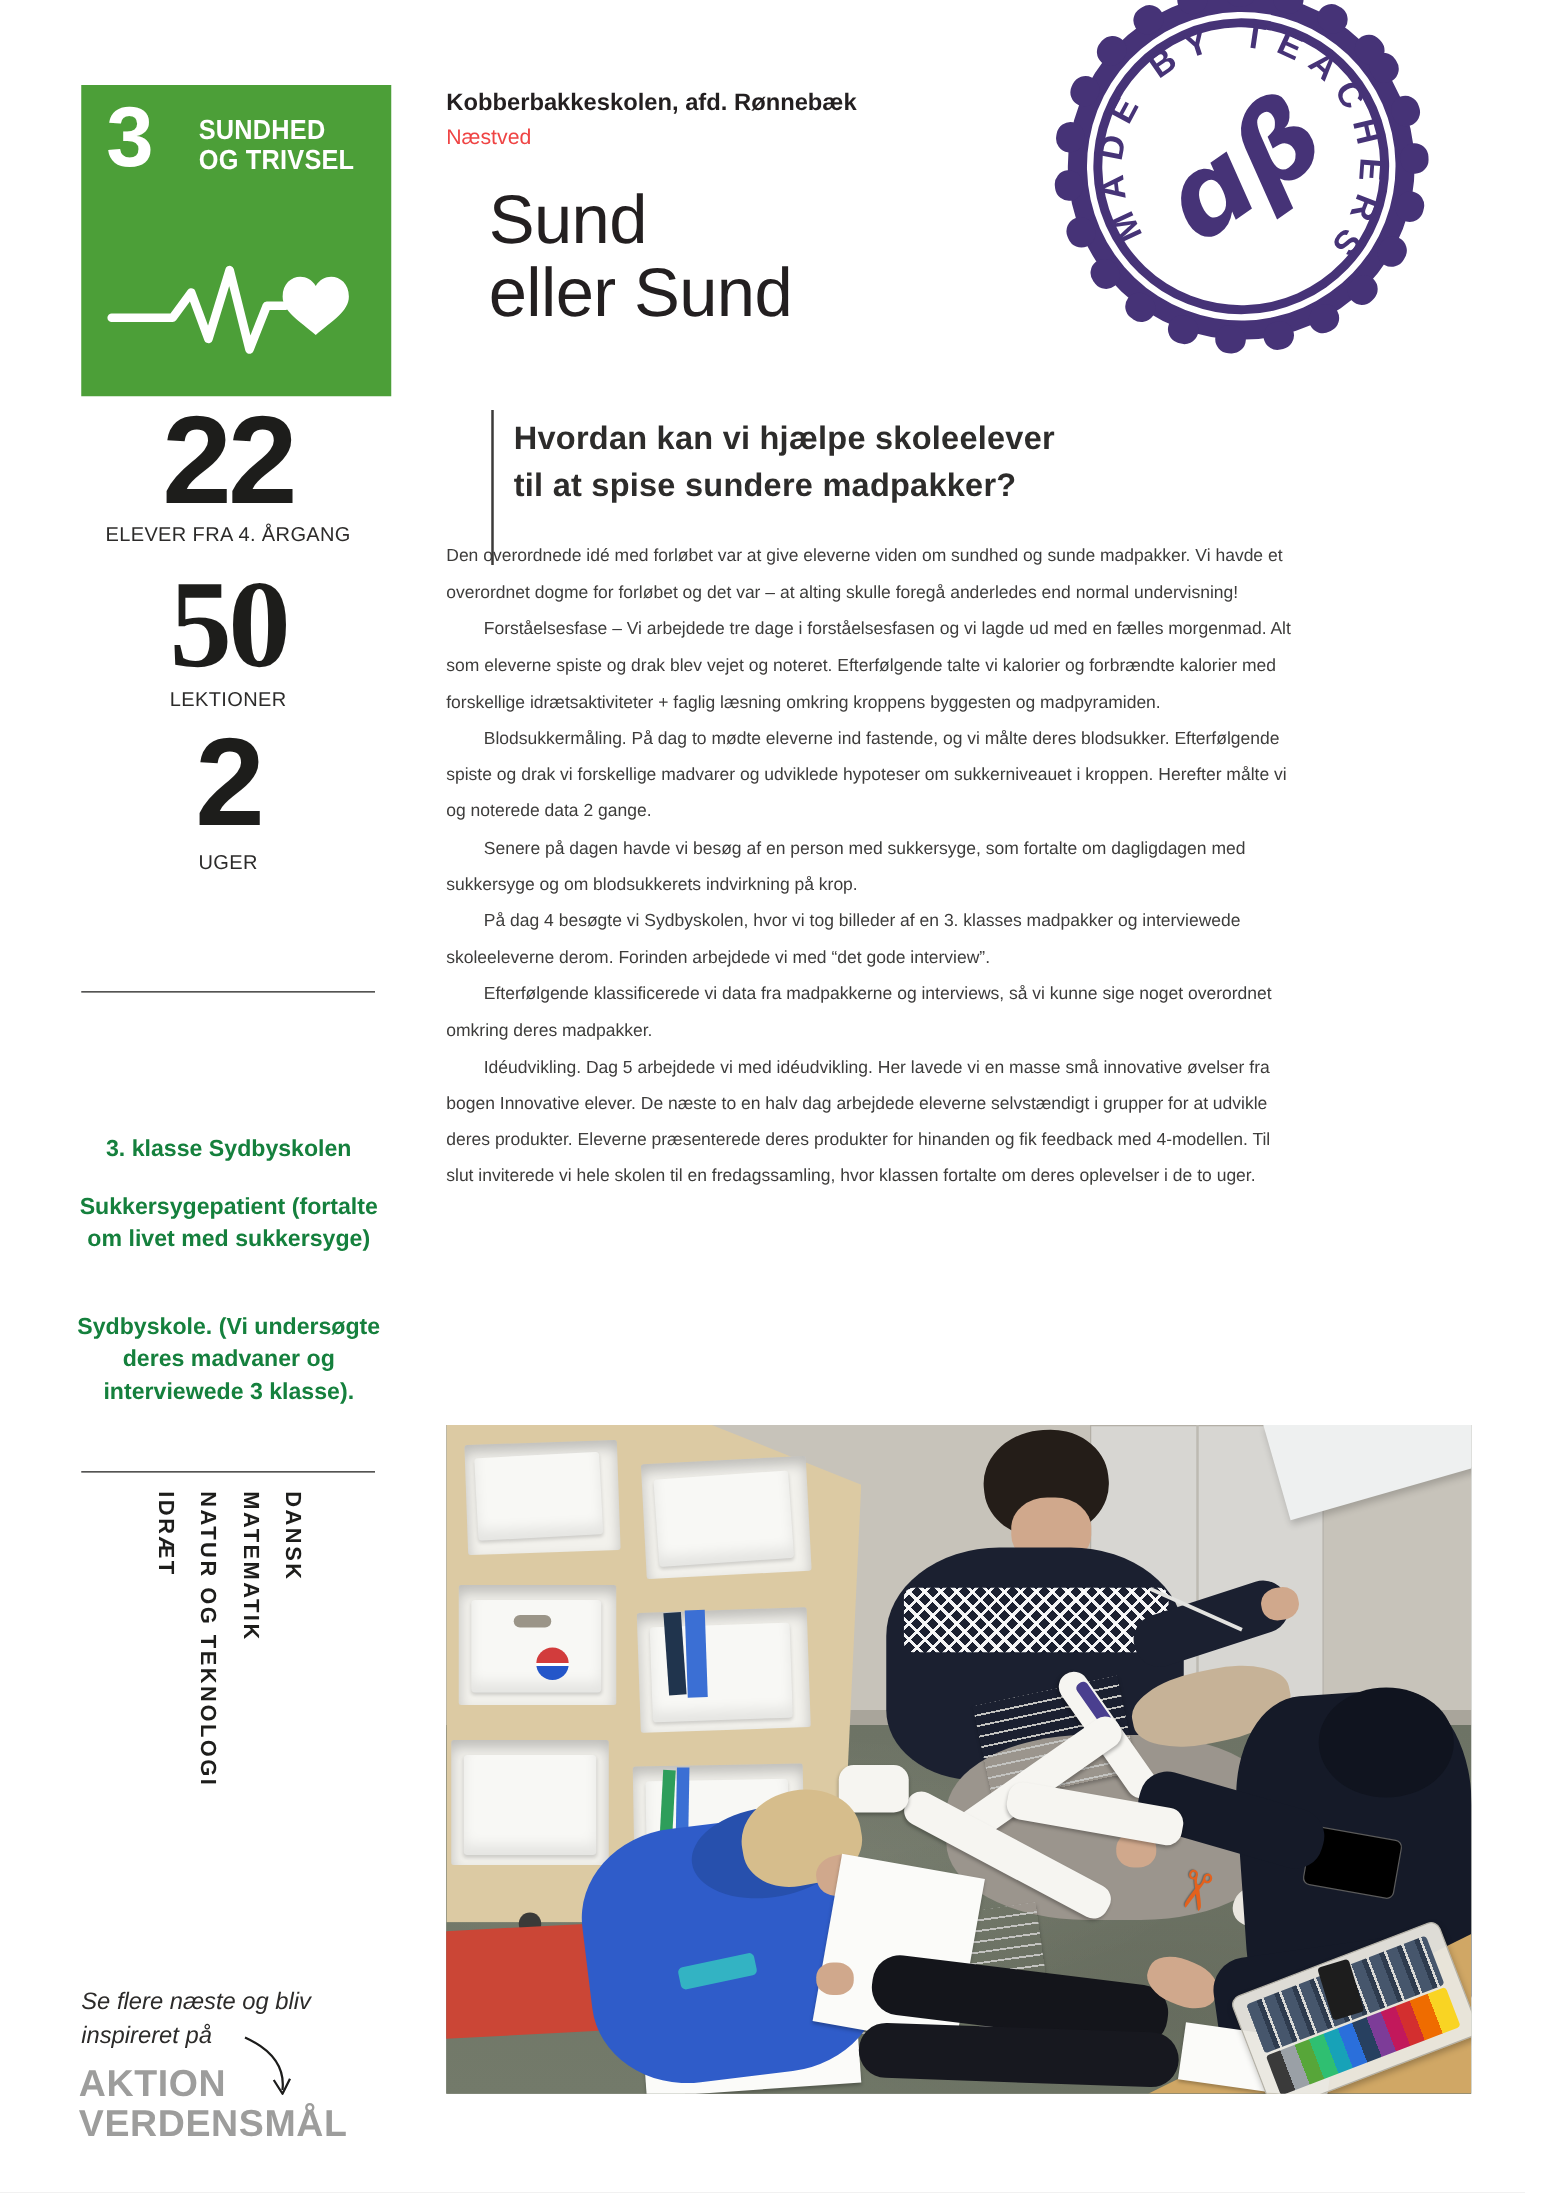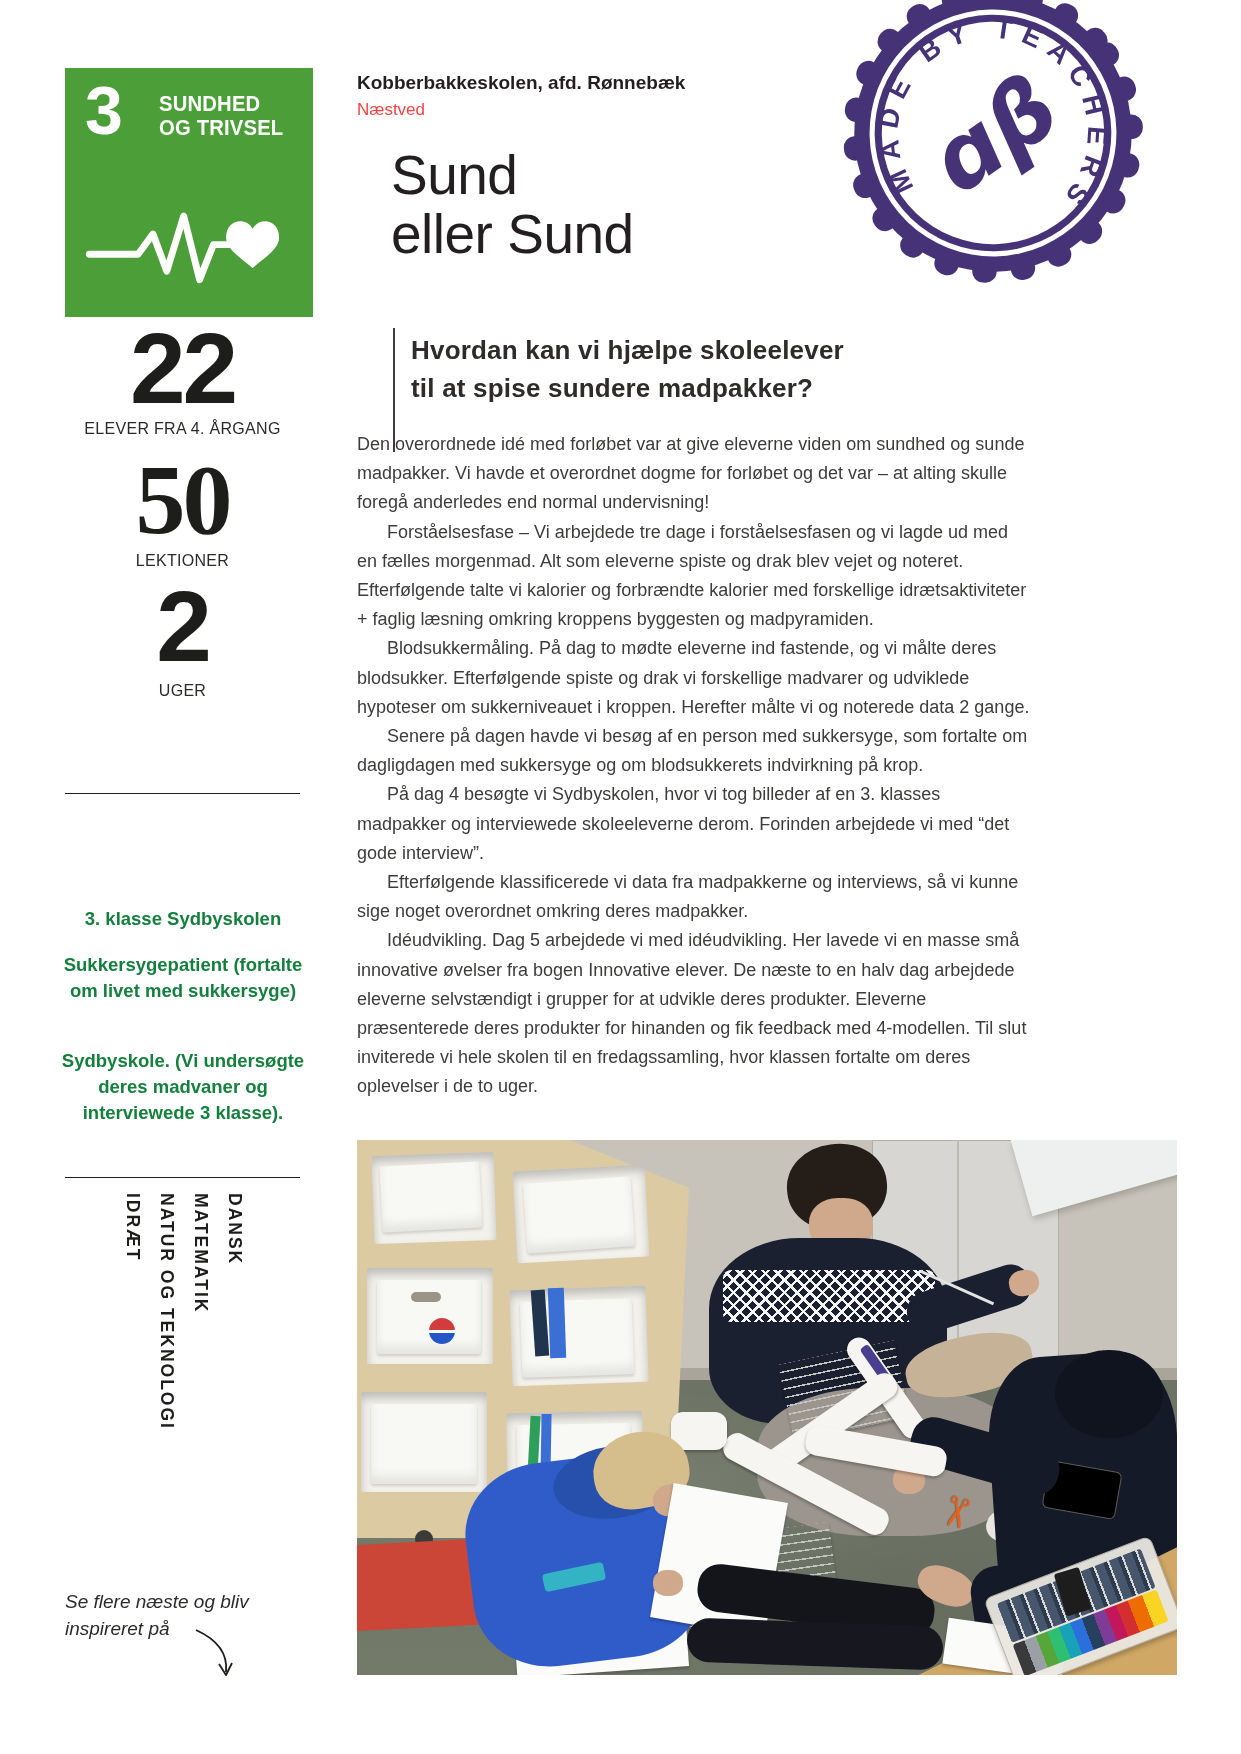--- a/index.html
+++ b/index.html
@@ -20,21 +20,21 @@
   
   .school{left:357px;top:72px;font-size:19px;font-weight:700;}
   .city{left:357px;top:100px;font-size:17px;color:#ef4444;}
   .title{left:355px;top:146px;font-size:55px;line-height:59px;font-weight:400;color:#231f20;
          letter-spacing:-.5px;white-space:pre-line;margin-left:36px;}
   .qbar{left:393px;top:328px;width:2px;height:124px;background:#3c3b3a;}
   .question{left:411px;top:331px;font-size:26px;font-weight:700;line-height:38px;color:#2d2c2b;
             white-space:pre-line;letter-spacing:.2px;}
 
   
-  .bodytext{left:357px;top:430px;width:676px;font-size:18px;line-height:29.2px;color:#3d3c3b;}
+  .bodytext{left:357px;top:430px;width:676px;font-size:14px;line-height:29.2px;color:#3d3c3b;}
   .bodytext p{margin:0;text-indent:30px;}
   .bodytext p:first-child{text-indent:0;}
 
   
   .stat-num{left:65px;width:235px;text-align:center;font-size:100px;font-weight:700;
             letter-spacing:-3px;line-height:1;color:#1d1d1b;}
   .stat-label{left:65px;width:235px;text-align:center;font-size:16px;color:#2c2b2a;letter-spacing:.3px;}
   .rule{left:65px;width:235px;height:0;border-top:1.5px solid #1d1d1b;}
   .collab-h{left:58px;top:818px;width:250px;text-align:center;font-size:17px;line-height:26px;
             color:#3c3b3a;letter-spacing:.4px;}
@@ -170,20 +170,22 @@
     <span>NATUR OG TEKNOLOGI</span>
     <span>IDRÆT</span>
   </div>
 
   <div class="abs foot-note">Se flere næste og bliv
 inspireret på</div>
   <svg class="abs foot-arrow" width="48" height="58" viewBox="0 0 48 58">
     <path d="M4,4 C26,14 36,28 34,46" stroke="#1c1c1b" stroke-width="1.8" fill="none"></path>
     <path d="M27,38 L34,49 L40,37" stroke="#1c1c1b" stroke-width="1.8" fill="none" stroke-linejoin="round"></path>
   </svg>
+  <div class="abs foot-logo">AKTION
+VERDENSMÅL</div>
   <div class="abs foot-url">www.aktionverdensmaal.dk</div>
 
   <div class="abs photo" aria-hidden="true">
     <div class="ph-wall"></div>
     <div class="ph-door"></div>
     <div class="ph-doorline"></div>
     <div class="ph-desktop"></div>
     <div class="ph-skirt"></div>
     <div class="ph-floor"></div>
 

